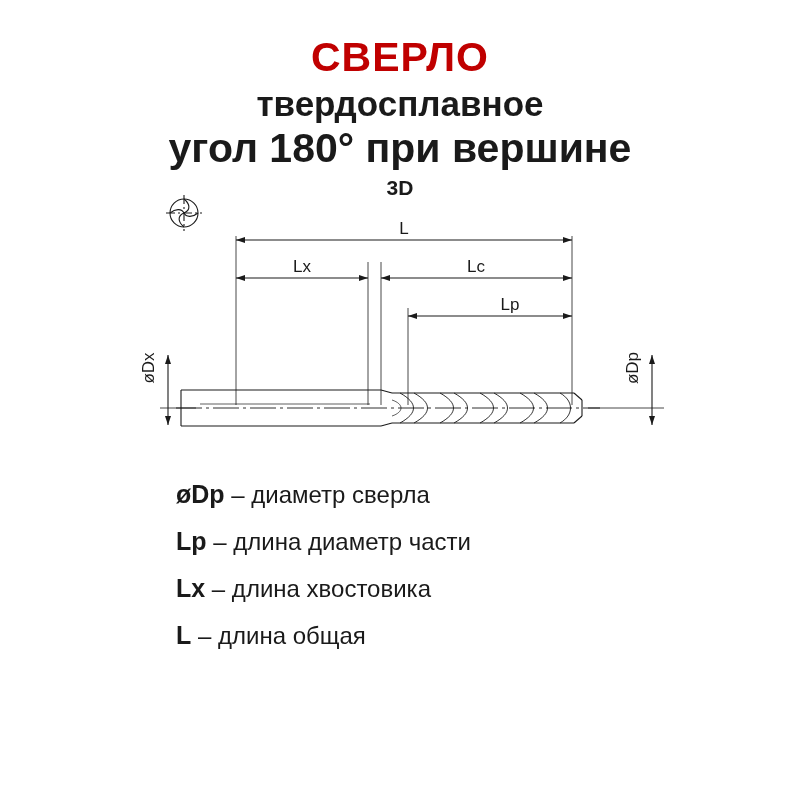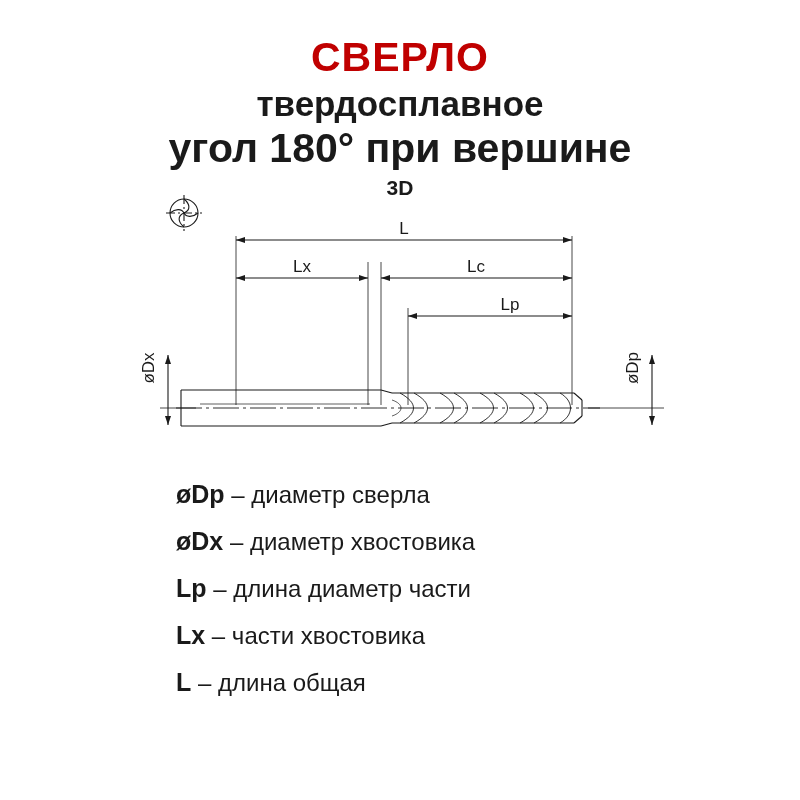--- a/index.html
+++ b/index.html
@@ -192,24 +192,21 @@
     <text x="638" y="178" transform="rotate(-90 638 178)">øDp</text>
   </g>
 </svg>
 </div>
 
 <div class="legend">
   <div class="legend-row">
     <span class="legend-sym">øDp</span><span class="legend-txt"> – диаметр сверла</span>
   </div>
   <div class="legend-row">
-    <span class="legend-sym">øDx</span><span class="legend-txt"> – диаметр хвостовика</span>
-  </div>
-  <div class="legend-row">
     <span class="legend-sym">Lp</span><span class="legend-txt"> – длина диаметр части</span>
   </div>
   <div class="legend-row">
-    <span class="legend-sym">Lx</span><span class="legend-txt"> – части хвостовика</span>
+    <span class="legend-sym">Lx</span><span class="legend-txt"> – длина хвостовика</span>
   </div>
   <div class="legend-row">
     <span class="legend-sym">L</span><span class="legend-txt"> – длина общая</span>
   </div>
 </div>
 
 </body></html>

